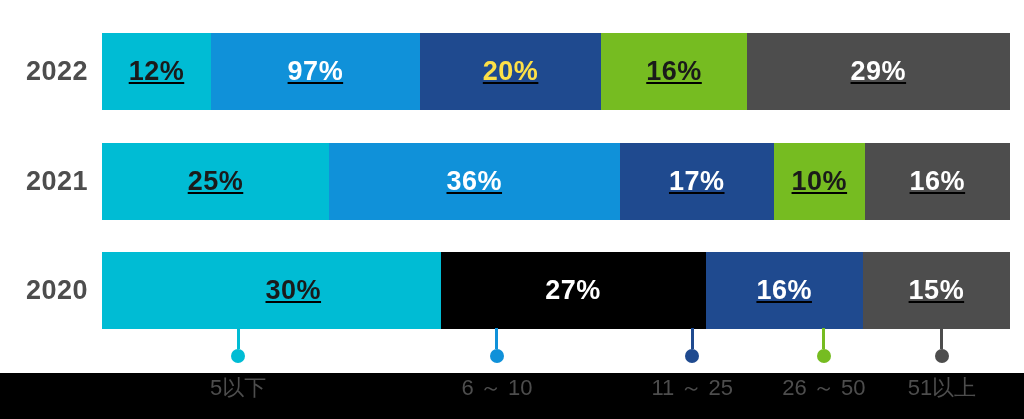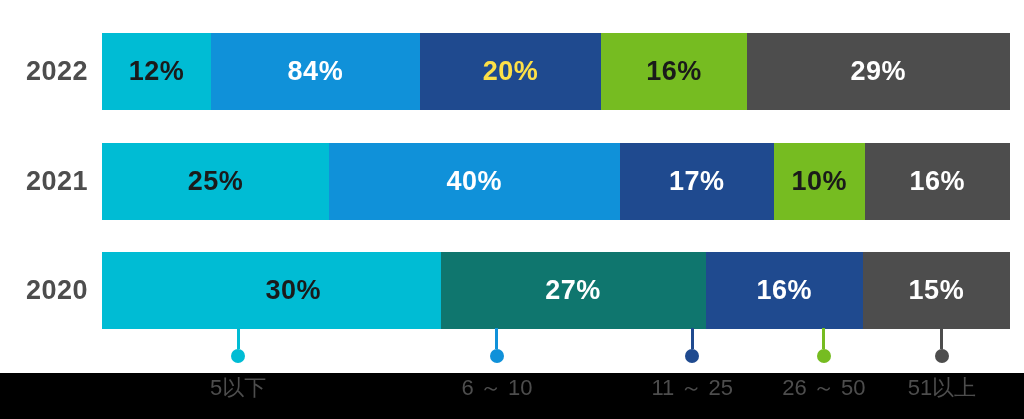--- a/index.html
+++ b/index.html
@@ -25,20 +25,21 @@
 
   .year-label{
     position:absolute;left:0;top:0;width:88px;height:77px;
     display:flex;align-items:center;justify-content:flex-end;
     color:#4d4d4d;font-size:27px;font-weight:bold;letter-spacing:.5px;
   }
 
   .bar-track{
     position:absolute;left:102px;top:0;width:908px;height:77px;
     display:flex;
+    text-decoration:underline;
   }
   .seg{
     height:100%;
     display:flex;align-items:center;justify-content:center;
     font-size:27px;font-weight:bold;letter-spacing:.5px;
     box-sizing:border-box;
   }
 
   
   .connector{position:absolute;width:0;height:0;}
@@ -63,43 +64,43 @@
 <body>
 
 <div id="chart-root">
 
   <div class="legend-strip"></div>
 
   <div class="bar-row row-2022">
     <div class="year-label">2022</div>
     <div class="bar-track">
       <div class="seg" style="flex: 12 0 0%; background: rgb(0, 188, 212); color: rgb(26, 26, 26);">12%</div>
-      <div class="seg" style="flex: 23 0 0%; background: rgb(16, 145, 217); color: rgb(255, 255, 255);">84%</div>
+      <div class="seg" style="flex: 23 0 0%; background: rgb(16, 145, 217); color: rgb(255, 255, 255);">97%</div>
       <div class="seg" style="flex: 20 0 0%; background: rgb(31, 74, 143); color: #fde047;">20%</div>
       <div class="seg" style="flex: 16 0 0%; background: rgb(118, 188, 33); color: rgb(26, 26, 26);">16%</div>
       <div class="seg" style="flex: 29 0 0%; background: rgb(77, 77, 77); color: rgb(255, 255, 255);">29%</div>
     </div>
   </div>
 
   <div class="bar-row row-2021">
     <div class="year-label">2021</div>
     <div class="bar-track">
       <div class="seg" style="flex: 25 0 0%; background: rgb(0, 188, 212); color: rgb(26, 26, 26);">25%</div>
-      <div class="seg" style="flex: 32 0 0%; background: rgb(16, 145, 217); color: rgb(255, 255, 255);">40%</div>
+      <div class="seg" style="flex: 32 0 0%; background: rgb(16, 145, 217); color: rgb(255, 255, 255);">36%</div>
       <div class="seg" style="flex: 17 0 0%; background: rgb(31, 74, 143); color: rgb(255, 255, 255);">17%</div>
       <div class="seg" style="flex: 10 0 0%; background: rgb(118, 188, 33); color: rgb(26, 26, 26);">10%</div>
       <div class="seg" style="flex: 16 0 0%; background: rgb(77, 77, 77); color: rgb(255, 255, 255);">16%</div>
     </div>
   </div>
 
   <div class="bar-row row-2020">
     <div class="year-label">2020</div>
     <div class="bar-track">
       <div class="seg" style="flex: 30 0 0%; background: rgb(0, 188, 212); color: rgb(26, 26, 26); padding-left: 44px;">30%</div>
-      <div class="seg" style="flex: 27 0 0%; background: #0f766e; color: rgb(255, 255, 255);">27%</div>
+      <div class="seg" style="flex: 27 0 0%; background: #000000; color: rgb(255, 255, 255);">27%</div>
       <div class="seg" style="flex: 16 0 0%; background: rgb(31, 74, 143); color: rgb(255, 255, 255);">16%</div>
       <div class="seg" style="flex: 15 0 0%; background: rgb(77, 77, 77); color: rgb(255, 255, 255);">15%</div>
     </div>
   </div>
 
   <div id="connector-layer">
       <div class="connector" style="left: 238.2px; top: 328px; color: rgb(0, 188, 212);">
         <div class="conn-line" style="height: 21px;"></div>
         <div class="conn-dot" style="top: 21px;"></div>
       </div>

